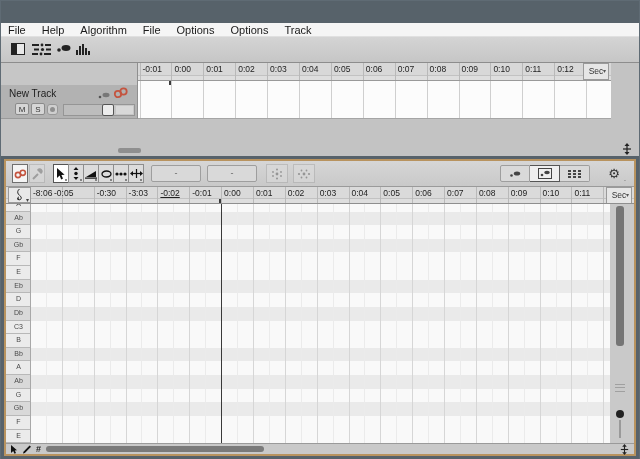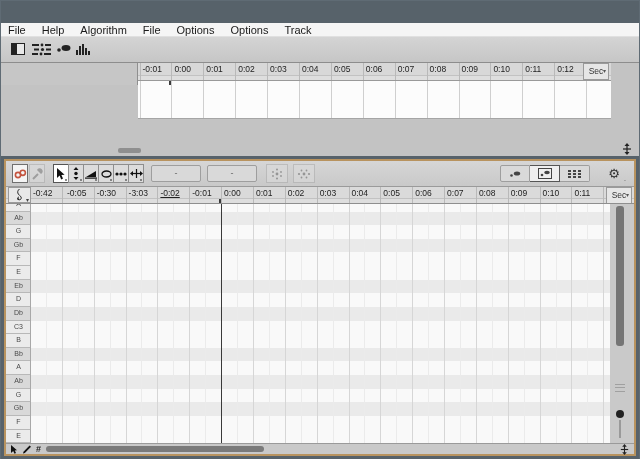--- a/index.html
+++ b/index.html
@@ -262,20 +262,41 @@
           <div class="vline" style="left: 224.8px;"></div>
           <div class="vline" style="left: 256.7px;"></div>
           <div class="vline" style="left: 288.6px;"></div>
           <div class="vline" style="left: 320.5px;"></div>
           <div class="vline" style="left: 352.4px;"></div>
           <div class="vline" style="left: 384.3px;"></div>
           <div class="vline" style="left: 416.2px;"></div>
           <div class="vline" style="left: 448.1px;"></div>
         </div>
 
+      <div class="tp-header">
+        <span class="tp-name">New Track</span>
+        <svg class="tp-blob-ico" width="13" height="9" viewBox="0 0 13 9">
+          <circle cx="2" cy="6" r="1.3" fill="#555"></circle>
+            <ellipse cx="8" cy="4" rx="3.5" ry="2.2" fill="#777"></ellipse>
+        </svg>
+        <svg class="tp-link-ico" width="16" height="12" viewBox="0 0 16 12">
+          <circle cx="5" cy="7" r="3.2" fill="none" stroke="#c4543f" stroke-width="1.8"></circle>
+          <circle cx="10.5" cy="4.5" r="3.2" fill="none" stroke="#c4543f" stroke-width="1.8"></circle>
+        </svg>
+        <div class="ms-btn" style="left:14px">M</div>
+        <div class="ms-btn" style="left:30px">S</div>
+        <div class="tp-rec">
+            <i></i>
+          </div>
+        <div class="tp-vol">
+          <div class="fill"></div>
+          <div class="rest"></div>
+          <div class="vh"></div>
+        </div>
+      </div>
 
       <div class="tp-hthumb"></div>
 
       <svg class="grip-ico" style="left:620px; top:80px" width="12" height="12" viewBox="0 0 12 12">
         <path d="M6 0 L8.5 3 L3.5 3 Z" fill="#222"></path>
           <path d="M6 12 L8.5 9 L3.5 9 Z" fill="#222"></path>
         <rect x="5.4" y="2" width="1.2" height="8" fill="#222"></rect>
           <rect x="2" y="5.4" width="8" height="1.2" fill="#222"></rect>
       </svg>
     </div>
@@ -404,23 +425,23 @@
           <svg width="21" height="14" viewBox="0 0 21 14">
             <path d="M10.5 1 C8.5 2.5 8.2 4.5 9.4 6.2 C10.8 8 12.6 8.4 12.2 10.4 C11.9 12 9.6 12.3 8.8 11 C8.2 10 9 9 10 9.2" fill="none" stroke="#222" stroke-width="1"></path>
             <circle cx="9.3" cy="11.2" r="0.9" fill="#222"></circle>
           </svg>
           <span class="dd">▾</span>
         </div>
         <div class="ruler-sub"></div>
         <div class="cursor-mark" style="left:213px; bottom:0;"></div>
         <div class="sec-box"><span>Sec</span><span class="dd">▾</span></div>
       <div class="rtick" style="left: 24px;"></div>
-          <div class="rlabel" style="left: 27px;">-0:42</div>
+          <div class="rlabel" style="left: 27px;">-8:06</div>
           <div class="rtick" style="left: 55.85px;"></div>
-          <div class="rlabel" style="left: 61px;">-0:05</div>
+          <div class="rlabel" style="left: 48px;">-0:05</div>
           <div class="rtick" style="left: 87.7px;"></div>
           <div class="rlabel" style="left: 90.7px;">-0:30</div>
           <div class="rtick" style="left: 119.55px;"></div>
           <div class="rlabel" style="left: 122.55px;">-3:03</div>
           <div class="rtick" style="left: 151.4px;"></div>
           <div class="rlabel" style="left: 154.4px; text-decoration: underline;">-0:02</div>
           <div class="rtick" style="left: 183.25px;"></div>
           <div class="rlabel" style="left: 186.25px;">-0:01</div>
           <div class="rtick" style="left: 215.1px;"></div>
           <div class="rlabel" style="left: 218.1px;">0:00</div>

